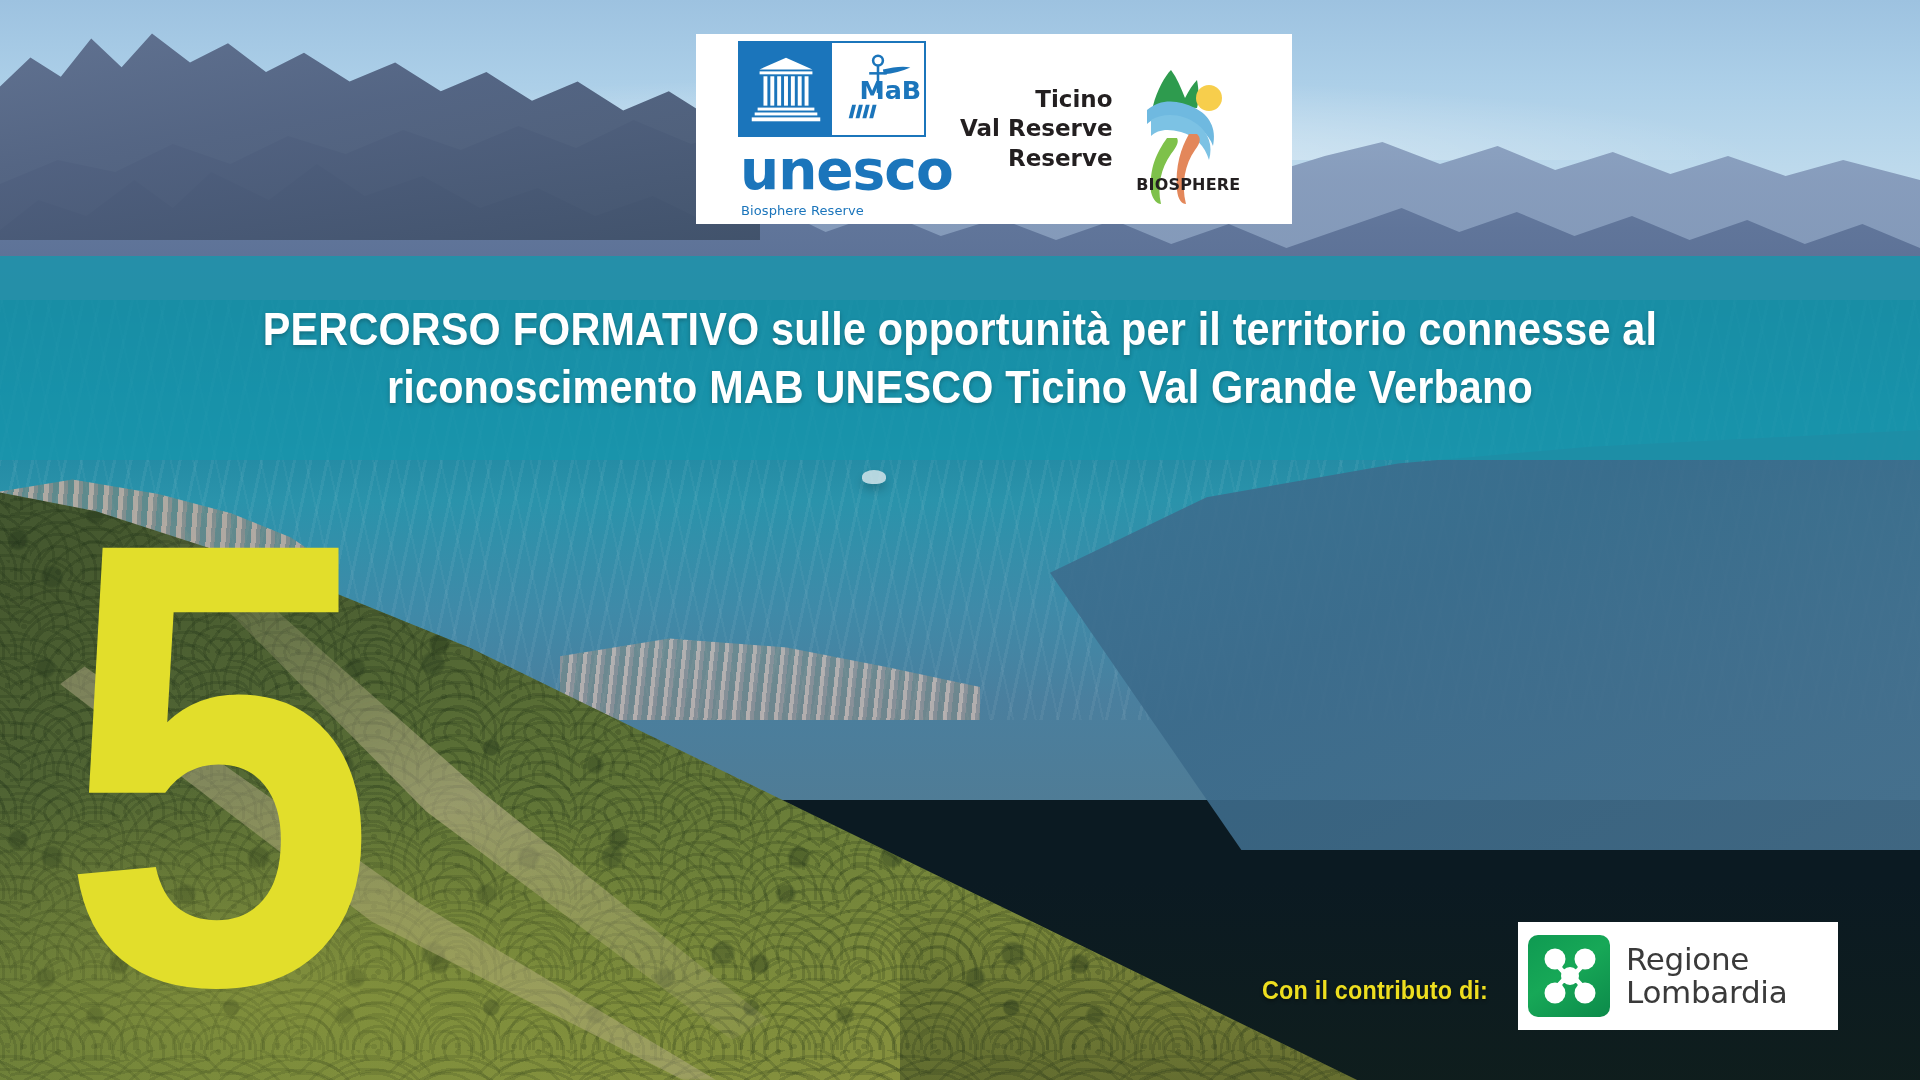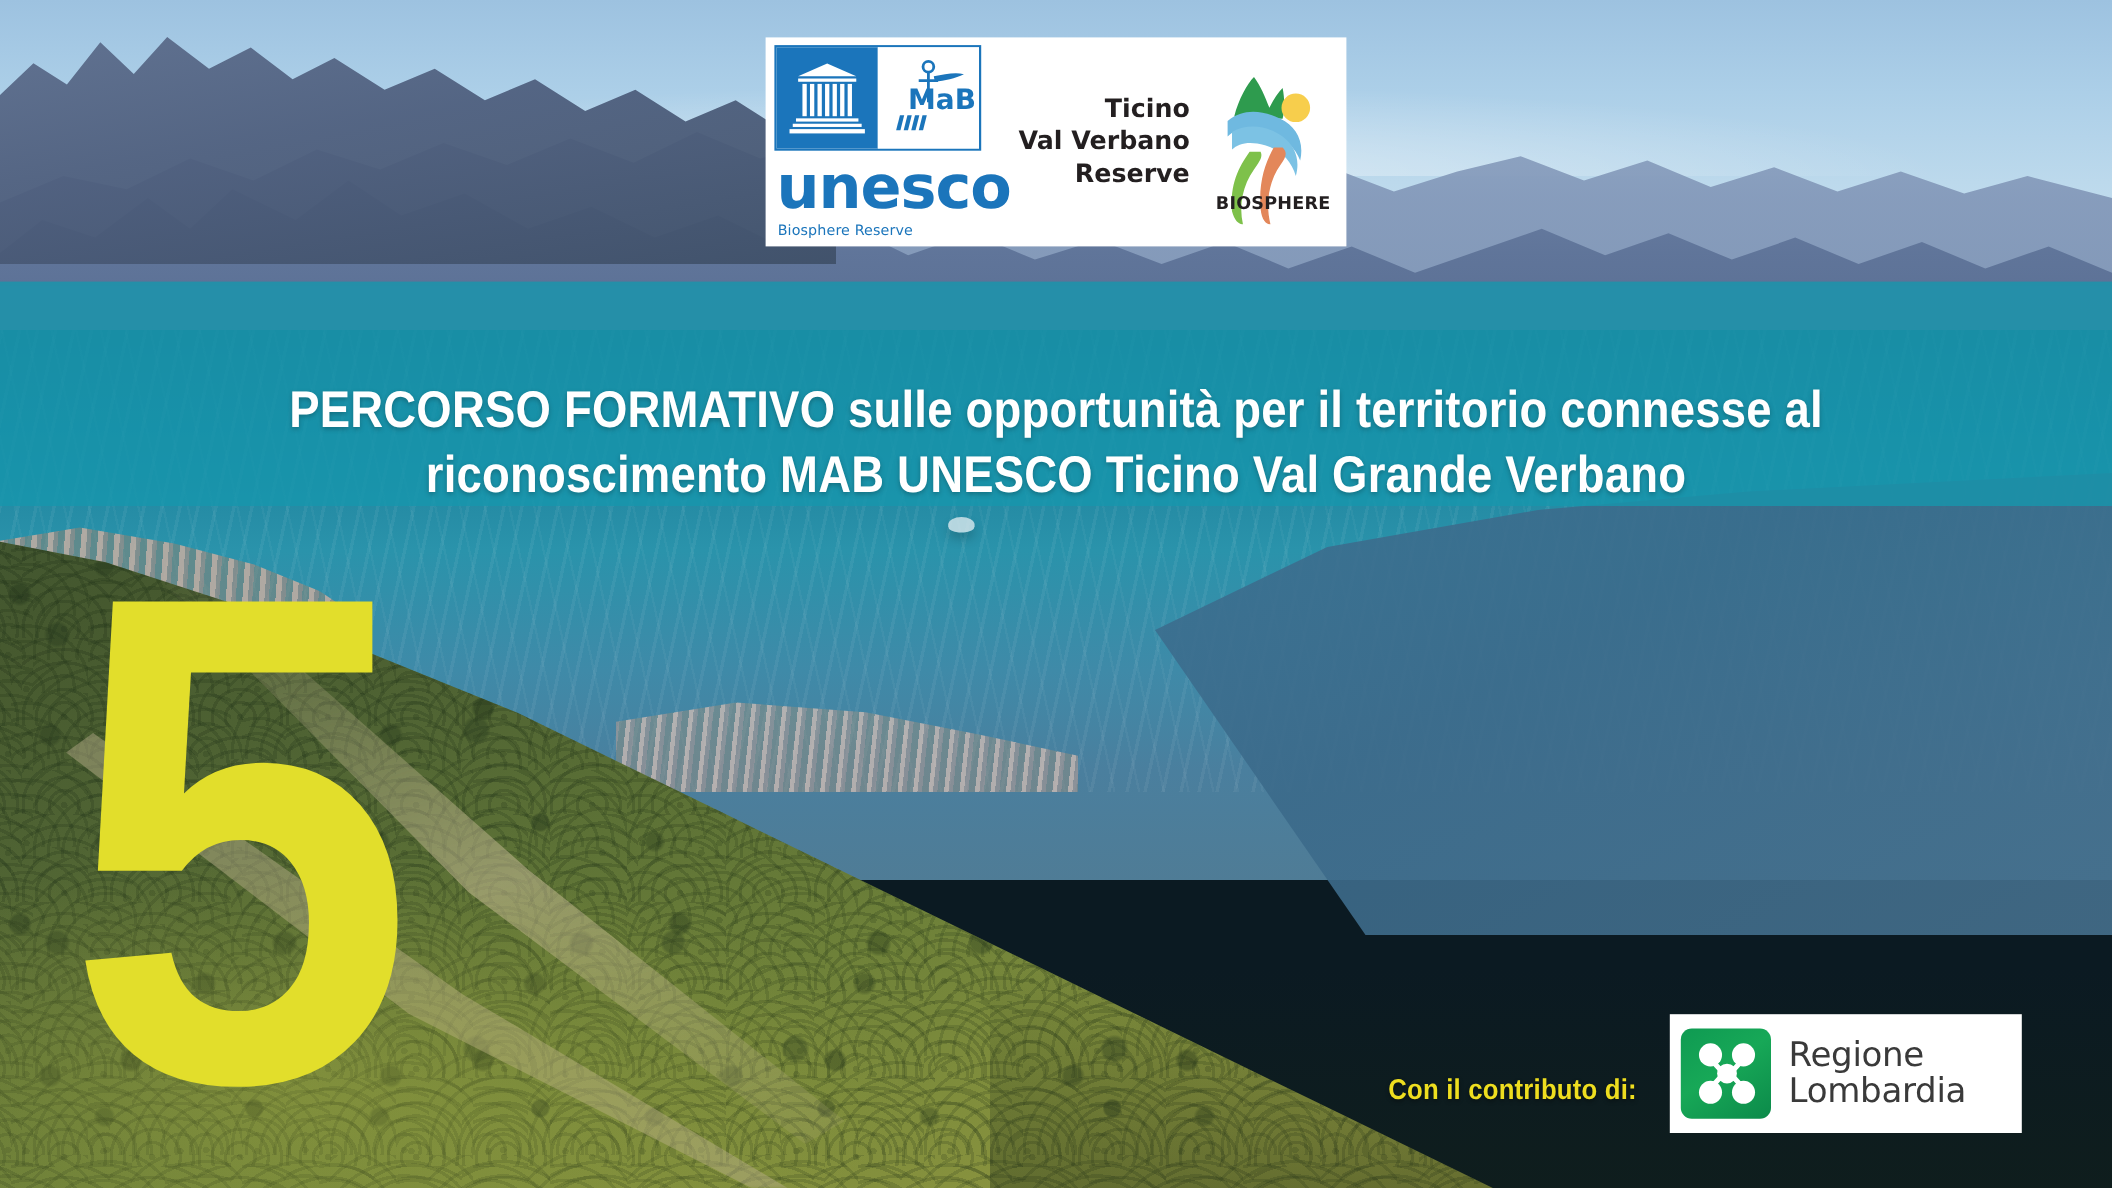--- a/index.html
+++ b/index.html
@@ -137,21 +137,21 @@
     position:absolute;left:-60px;top:700px;width:1100px;height:480px;
     background:radial-gradient(ellipse 70% 60% at 30% 60%, rgba(196,196,72,.28), rgba(0,0,0,0) 72%);
   }
   .hill-shadow-right{
     position:absolute;left:900px;top:880px;width:1020px;height:200px;
     background:linear-gradient(180deg, rgba(20,34,18,0) 0%, rgba(22,36,20,.35) 100%);
   }
 
   
   .logo-panel{
-    position:absolute;left:696px;top:34px;width:528px;height:190px;
+    position:absolute;left:696px;top:34px;width:596px;height:190px;
     background:#ffffff;display:flex;align-items:center;justify-content:center;gap:22px;
     padding:0 8px;box-sizing:border-box;
   }
   .unesco-block{display:flex;flex-direction:column;align-items:flex-start;width:200px;}
   .unesco-emblem{display:flex;width:188px;height:96px;border:2px solid #1b75bb;box-sizing:border-box;}
   .emblem-left{width:50%;background:#1b75bb;position:relative;}
   .emblem-right{width:50%;background:#ffffff;position:relative;}
   .unesco-word{
     font-family:"DejaVu Sans", sans-serif;font-weight:700;font-size:55px;color:#1b75bb;
     letter-spacing:-1px;line-height:1;margin-top:6px;margin-left:2px;
@@ -169,21 +169,21 @@
   .biosphere-word{
     position:absolute;right:-4px;bottom:10px;
     font-family:"DejaVu Sans", sans-serif;font-weight:700;font-size:16px;color:#231f20;
     letter-spacing:.2px;
   }
 
   
   .title-band{
     position:absolute;left:0;top:256px;width:1920px;height:204px;
     background:rgba(23,150,172,.80);
-    display:flex;align-items:flex-end;justify-content:center;
+    display:flex;align-items:center;justify-content:center;
   }
   .title-text{
     width:1760px;text-align:center;color:#ffffff;
     font-family:"Liberation Sans Narrow","Liberation Sans", sans-serif;
     font-weight:700;font-size:47px;line-height:1.24;
     letter-spacing:.2px;
     transform:scaleX(.88);transform-origin:center;
     text-shadow:0 2px 5px rgba(0,0,0,.25);
   }
 
@@ -303,21 +303,21 @@
           </svg>
         </div>
       </div>
       <div class="unesco-word">unesco</div>
       <div class="unesco-sub">Biosphere Reserve</div>
     </div>
 
     <div class="tvg-block">
       <div class="tvg-words">
         <div>Ticino</div>
-        <div>Val Verbano</div>
+        <div>Val Reserve</div>
         <div>Reserve</div>
       </div>
       <div class="tvg-mark">
         <svg width="120" height="150" viewBox="0 0 120 150">
 
           <path d="M36 52 C40 36 48 22 54 16 C60 24 64 34 68 44 C72 36 76 30 80 26 C82 36 82 46 80 54 Z" fill="#2E9B4E"></path>
 
           <circle cx="92" cy="44" r="13" fill="#F7CE4C"></circle>
 
           <path d="M30 56 C44 44 62 46 78 54 C92 61 100 74 96 92 C92 80 80 70 66 66 C50 61 38 62 30 70 Z" fill="#6FB9E0"></path>

